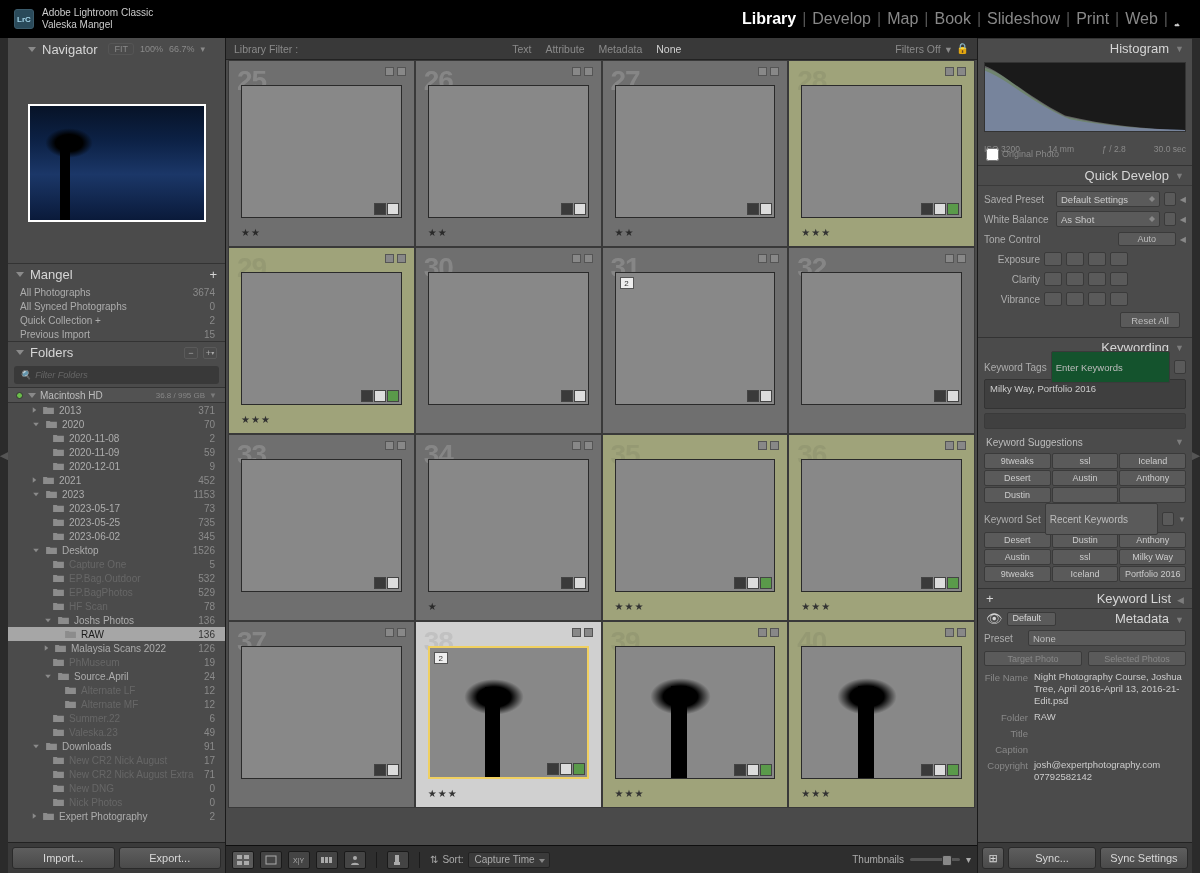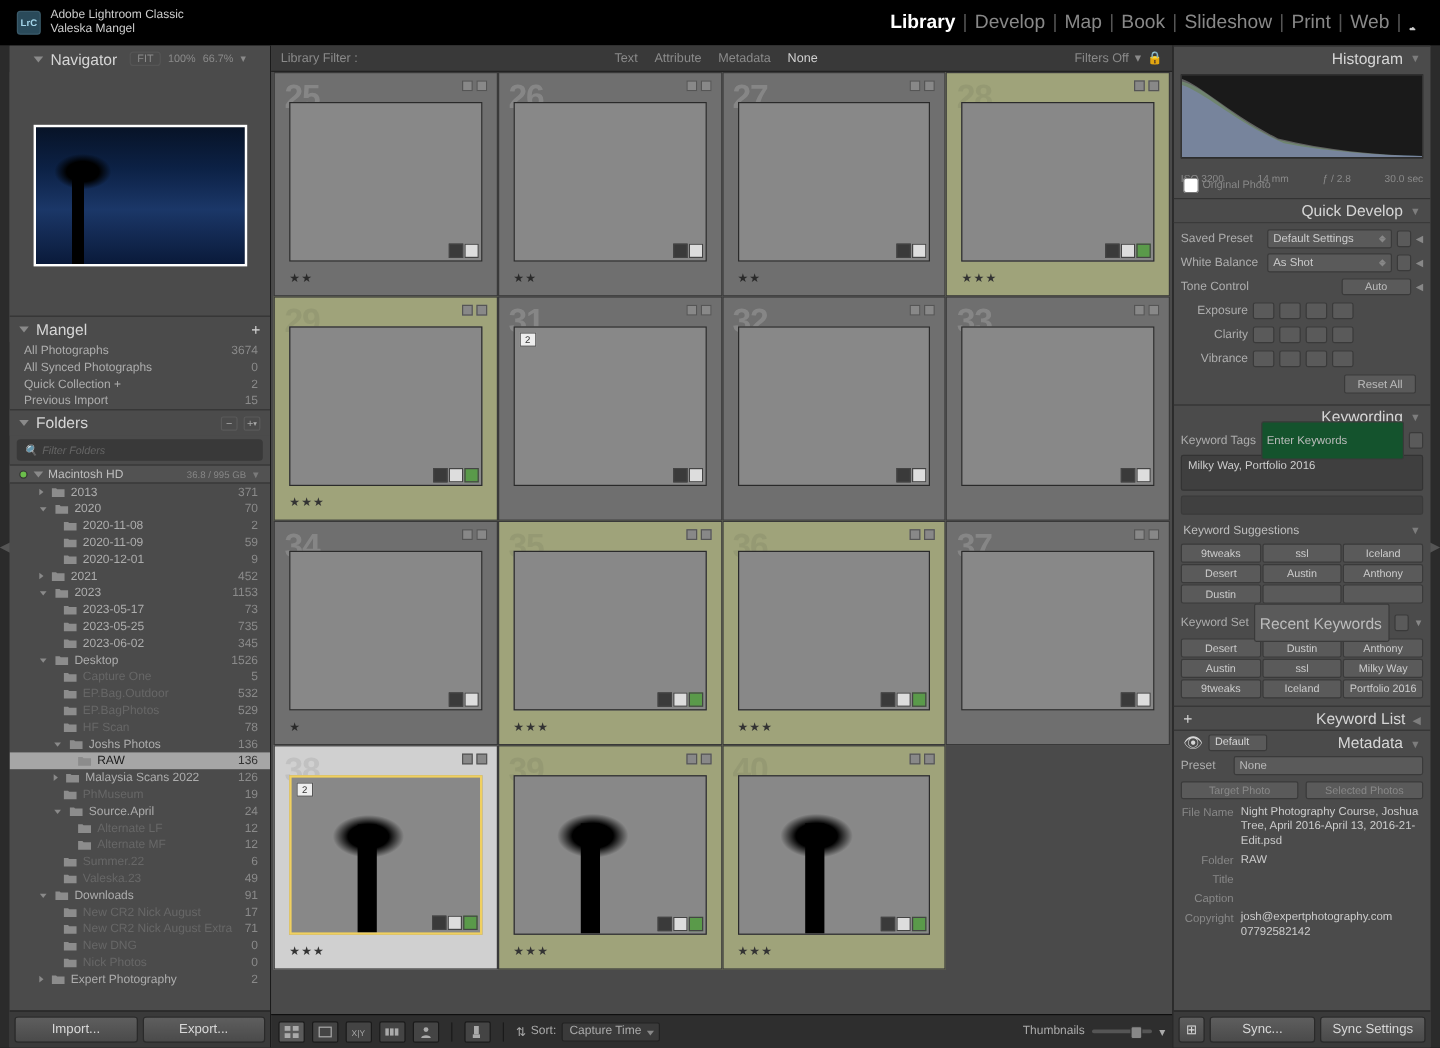--- a/index.html
+++ b/index.html
@@ -692,20 +692,35 @@
 
     <div class="badges">
                   <div class="b dark"></div>
                   <div class="b"></div>
                   <div class="b green"></div>
                 </div>
   </div>
   <div class="rating">★★★</div>
             </div>
             <div class="cell">
+              <div class="idx">30</div>
+  <div class="flags">
+                <div class="f"></div>
+                <div class="f"></div>
+              </div>
+  <div class="thumb th-wheel">
+
+    <div class="badges">
+                  <div class="b dark"></div>
+                  <div class="b"></div>
+                </div>
+  </div>
+  <div class="rating"></div>
+            </div>
+            <div class="cell">
               <div class="idx">31</div>
   <div class="flags">
                 <div class="f"></div>
                 <div class="f"></div>
               </div>
   <div class="thumb th-nightcity">
     <div class="stack">2</div>
     <div class="badges">
                   <div class="b dark"></div>
                   <div class="b"></div>
@@ -1000,21 +1015,21 @@
           <div class="chip">Desert</div>
           <div class="chip">Austin</div>
           <div class="chip">Anthony</div>
           <div class="chip">Dustin</div>
           <div class="chip empty"></div>
           <div class="chip empty"></div>
         </div>
 
       <div class="kw-row">
           <span class="lbl">Keyword Set</span>
-          <div class="dd" style="flex:1;height:32px;background:#5a5a5a;border:1px solid #3a3a3a;border-radius:2px;padding:0 4px;display:flex;align-items:center;font-size:13px;position:relative">Recent Keywords</div>
+          <div class="dd" style="flex:1;height:32px;background:#5a5a5a;border:1px solid #3a3a3a;border-radius:2px;padding:0 4px;display:flex;align-items:center;font-size:10px;position:relative">Recent Keywords</div>
           <div class="sq" style="width:12px;height:14px;background:#5a5a5a;border:1px solid #3a3a3a;border-radius:2px"></div>
           <span class="tri2" style="font-size:8px;color:#888">▼</span>
         </div>
       <div class="kw-grid" id="kw-set">
           <div class="chip">Desert</div>
           <div class="chip">Dustin</div>
           <div class="chip">Anthony</div>
           <div class="chip">Austin</div>
           <div class="chip">ssl</div>
           <div class="chip">Milky Way</div>

